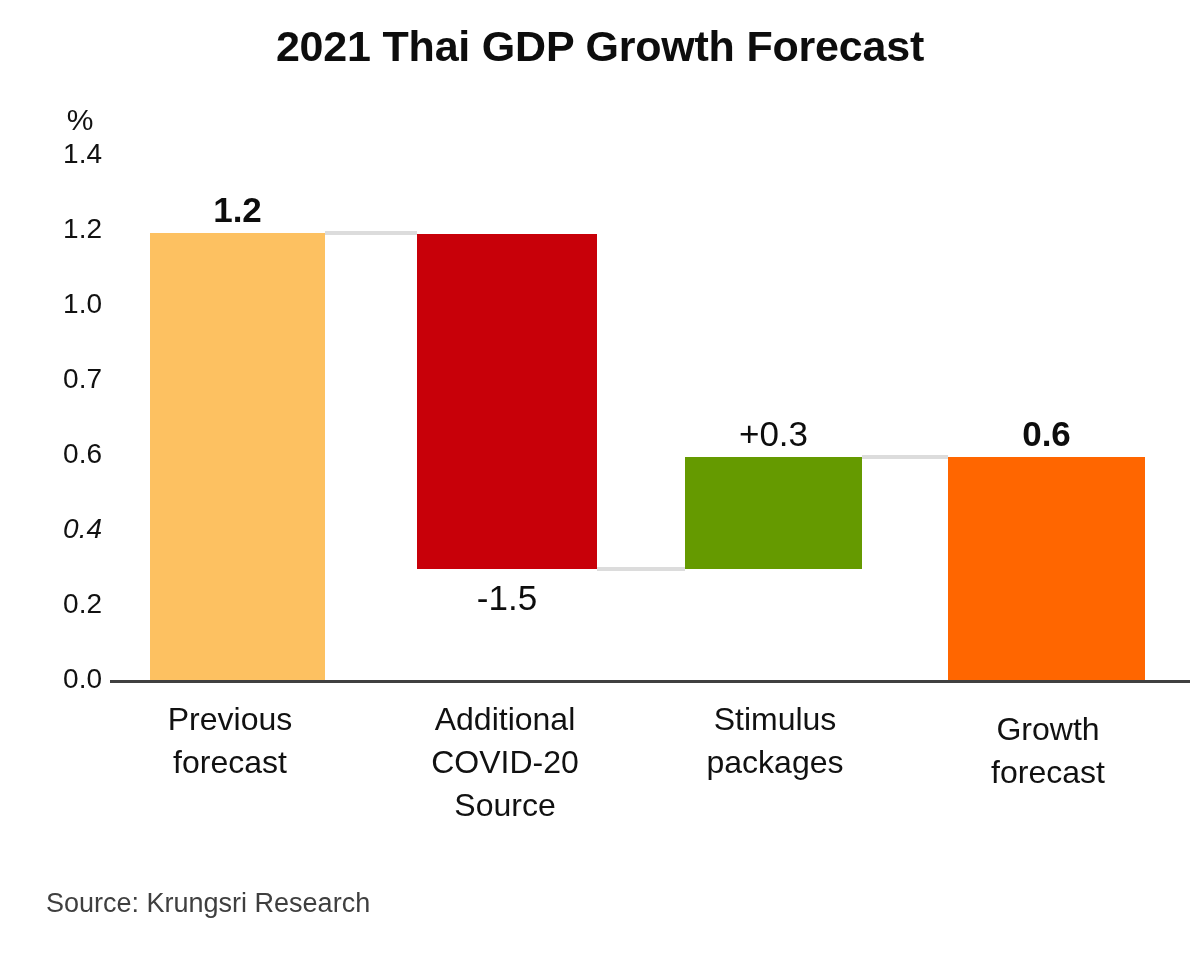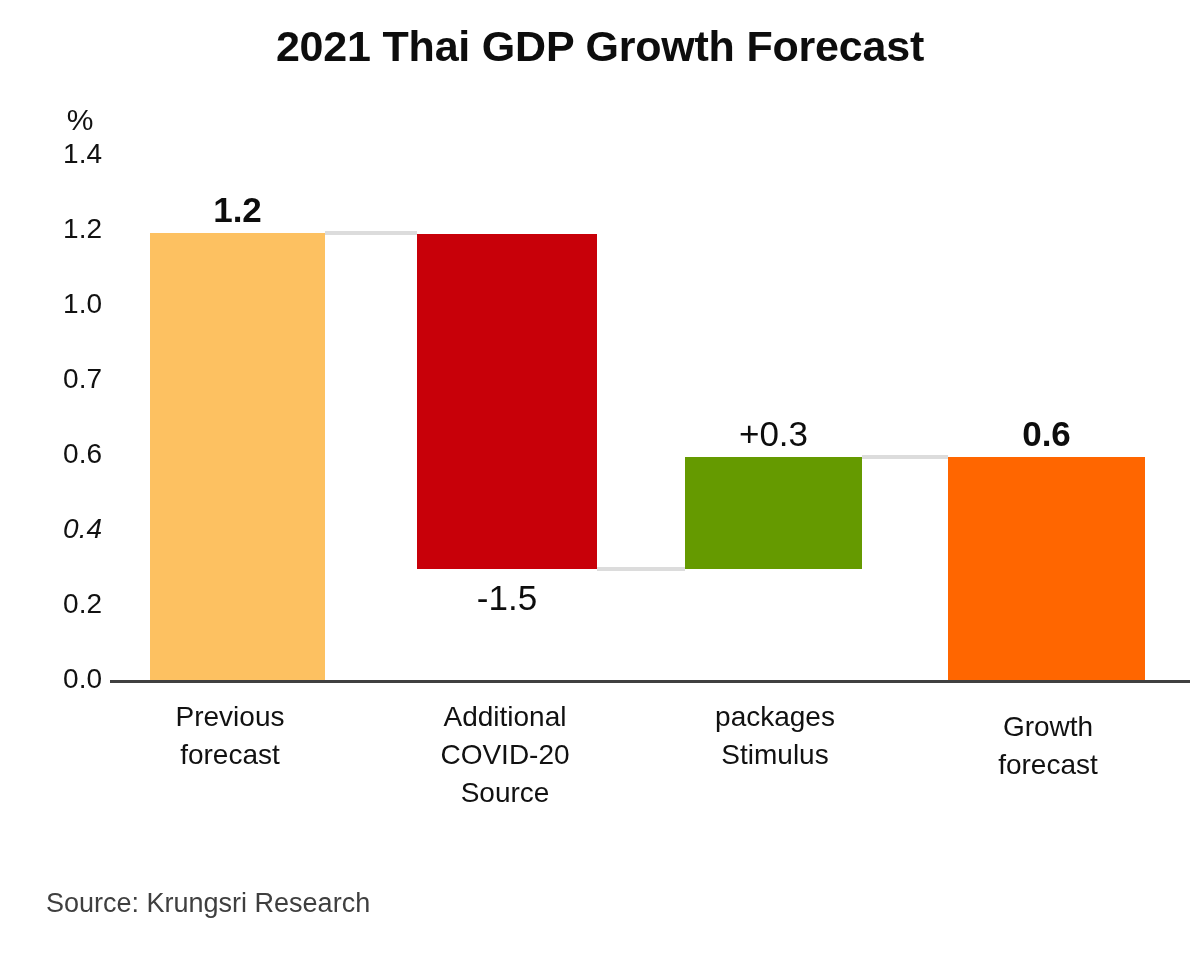--- a/index.html
+++ b/index.html
@@ -96,21 +96,21 @@
     color: #0d0d0d;
     white-space: nowrap;
   }
   .bar-label.bold { font-weight: bold; }
 
   
   .cat-label {
     position: absolute;
     top: 698px;
     text-align: center;
-    font-size: 28px;
+    font-size: 32px;
     line-height: 1.35;
     color: #111111;
   }
 
   
   #source-note {
     position: absolute;
     left: 46px;
     top: 888px;
     font-size: 27px;
@@ -166,22 +166,22 @@
     <div>forecast</div>
   </div>
 
   <div class="cat-label" style="left:390px; width:230px;">
     <div>Additional</div>
     <div>COVID-20</div>
     <div>Source</div>
   </div>
 
   <div class="cat-label" style="left:662px; width:226px;">
+    <div>Stimulus</div>
     <div>packages</div>
-    <div>Stimulus</div>
   </div>
 
   <div class="cat-label" style="left:935px; width:226px; top:708px;">
     <div>Growth</div>
     <div>forecast</div>
   </div>
 
   <div id="source-note">Source: Krungsri Research</div>
 </div>
 

